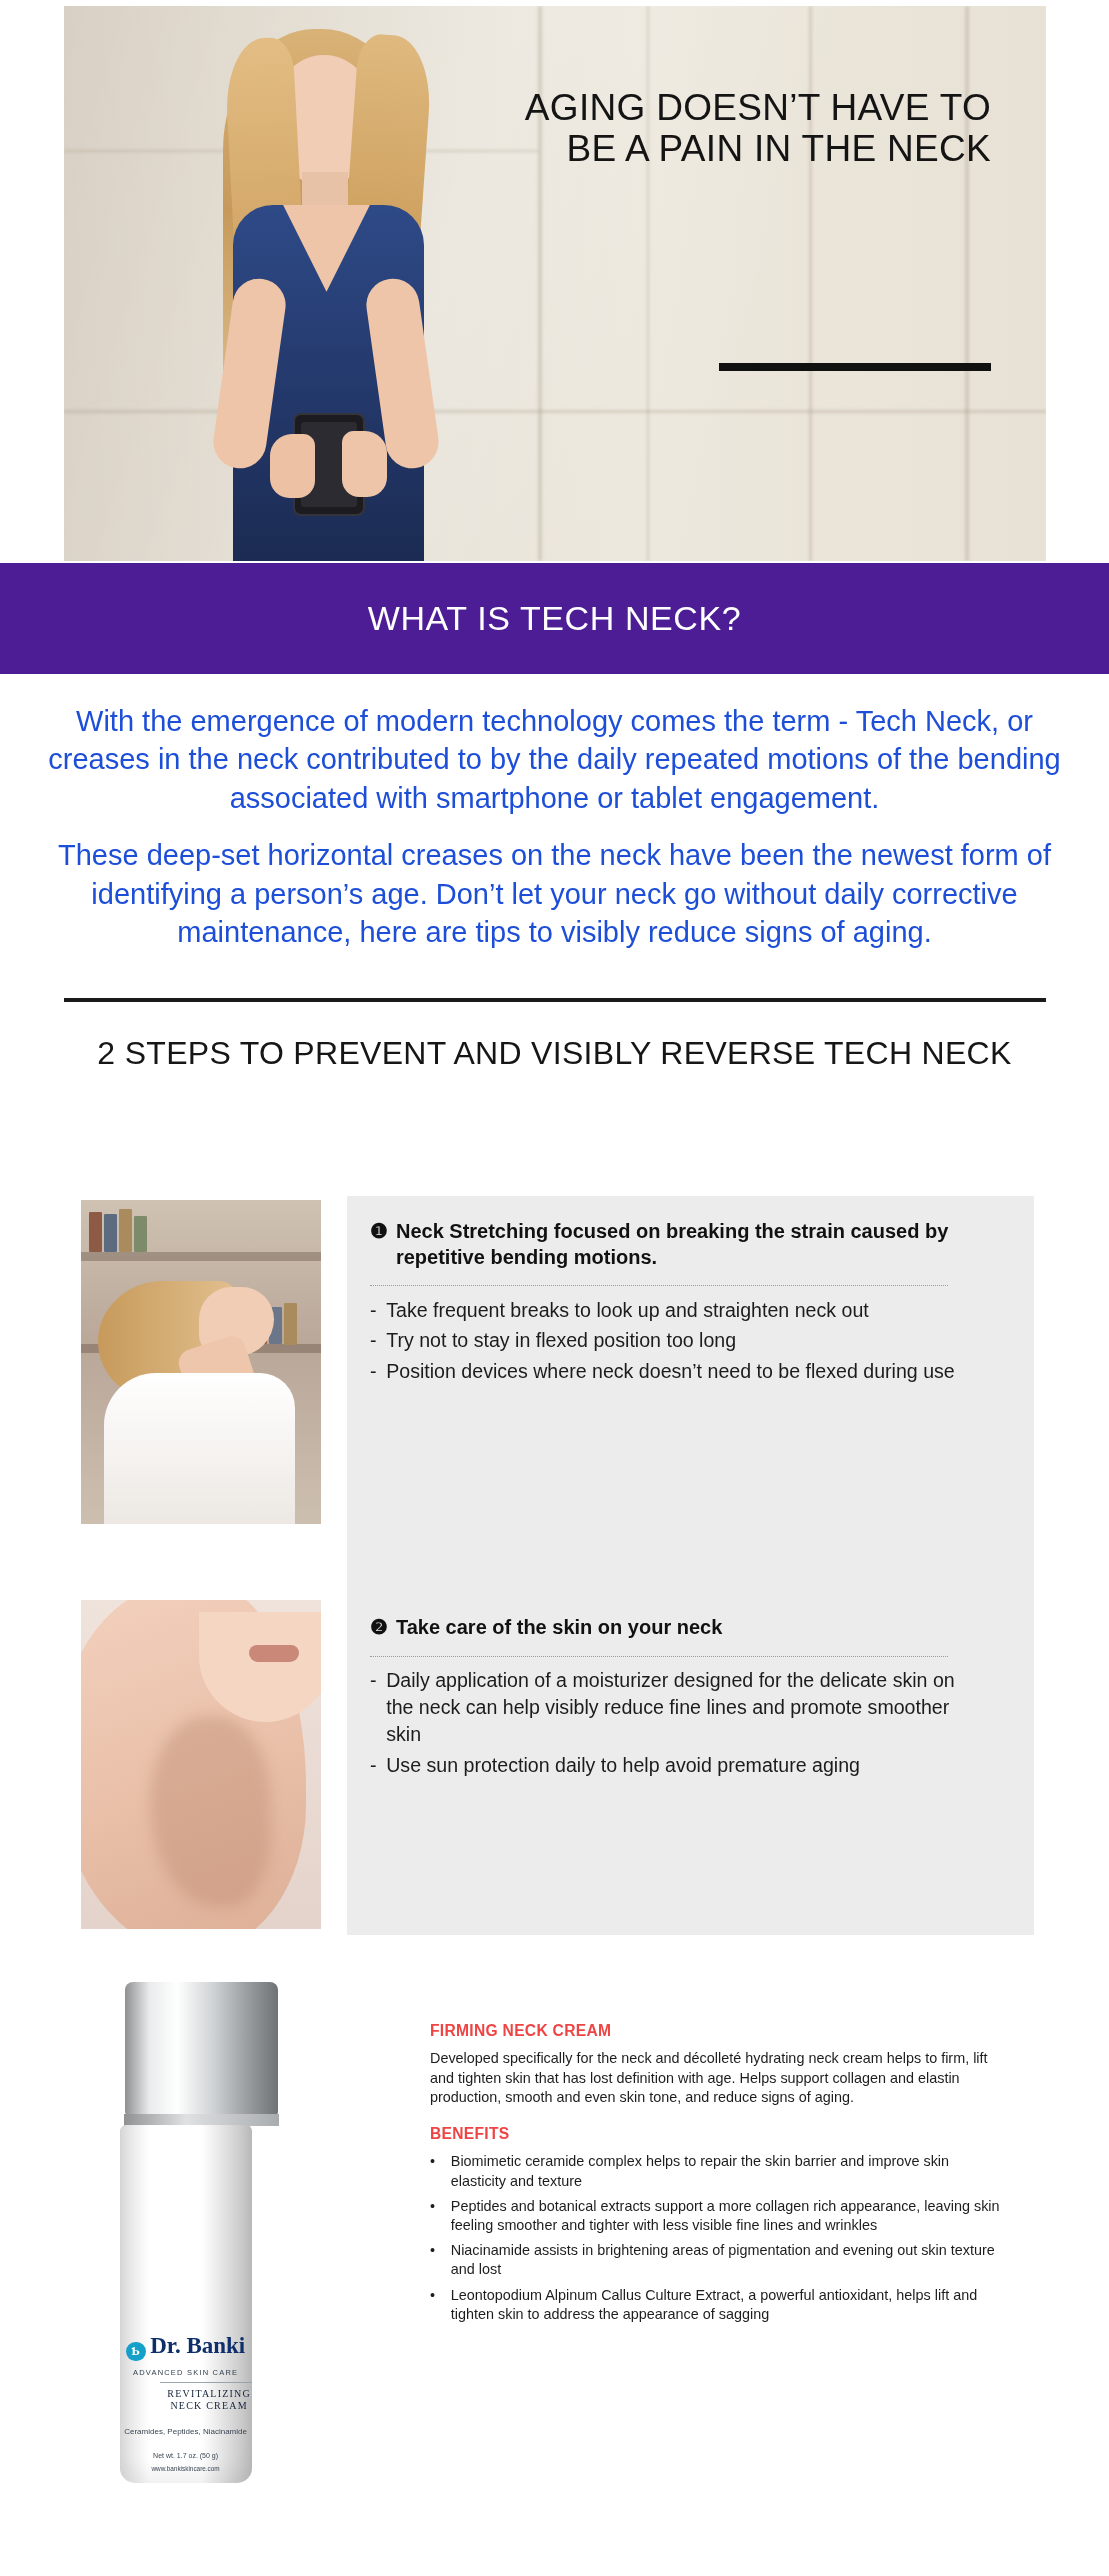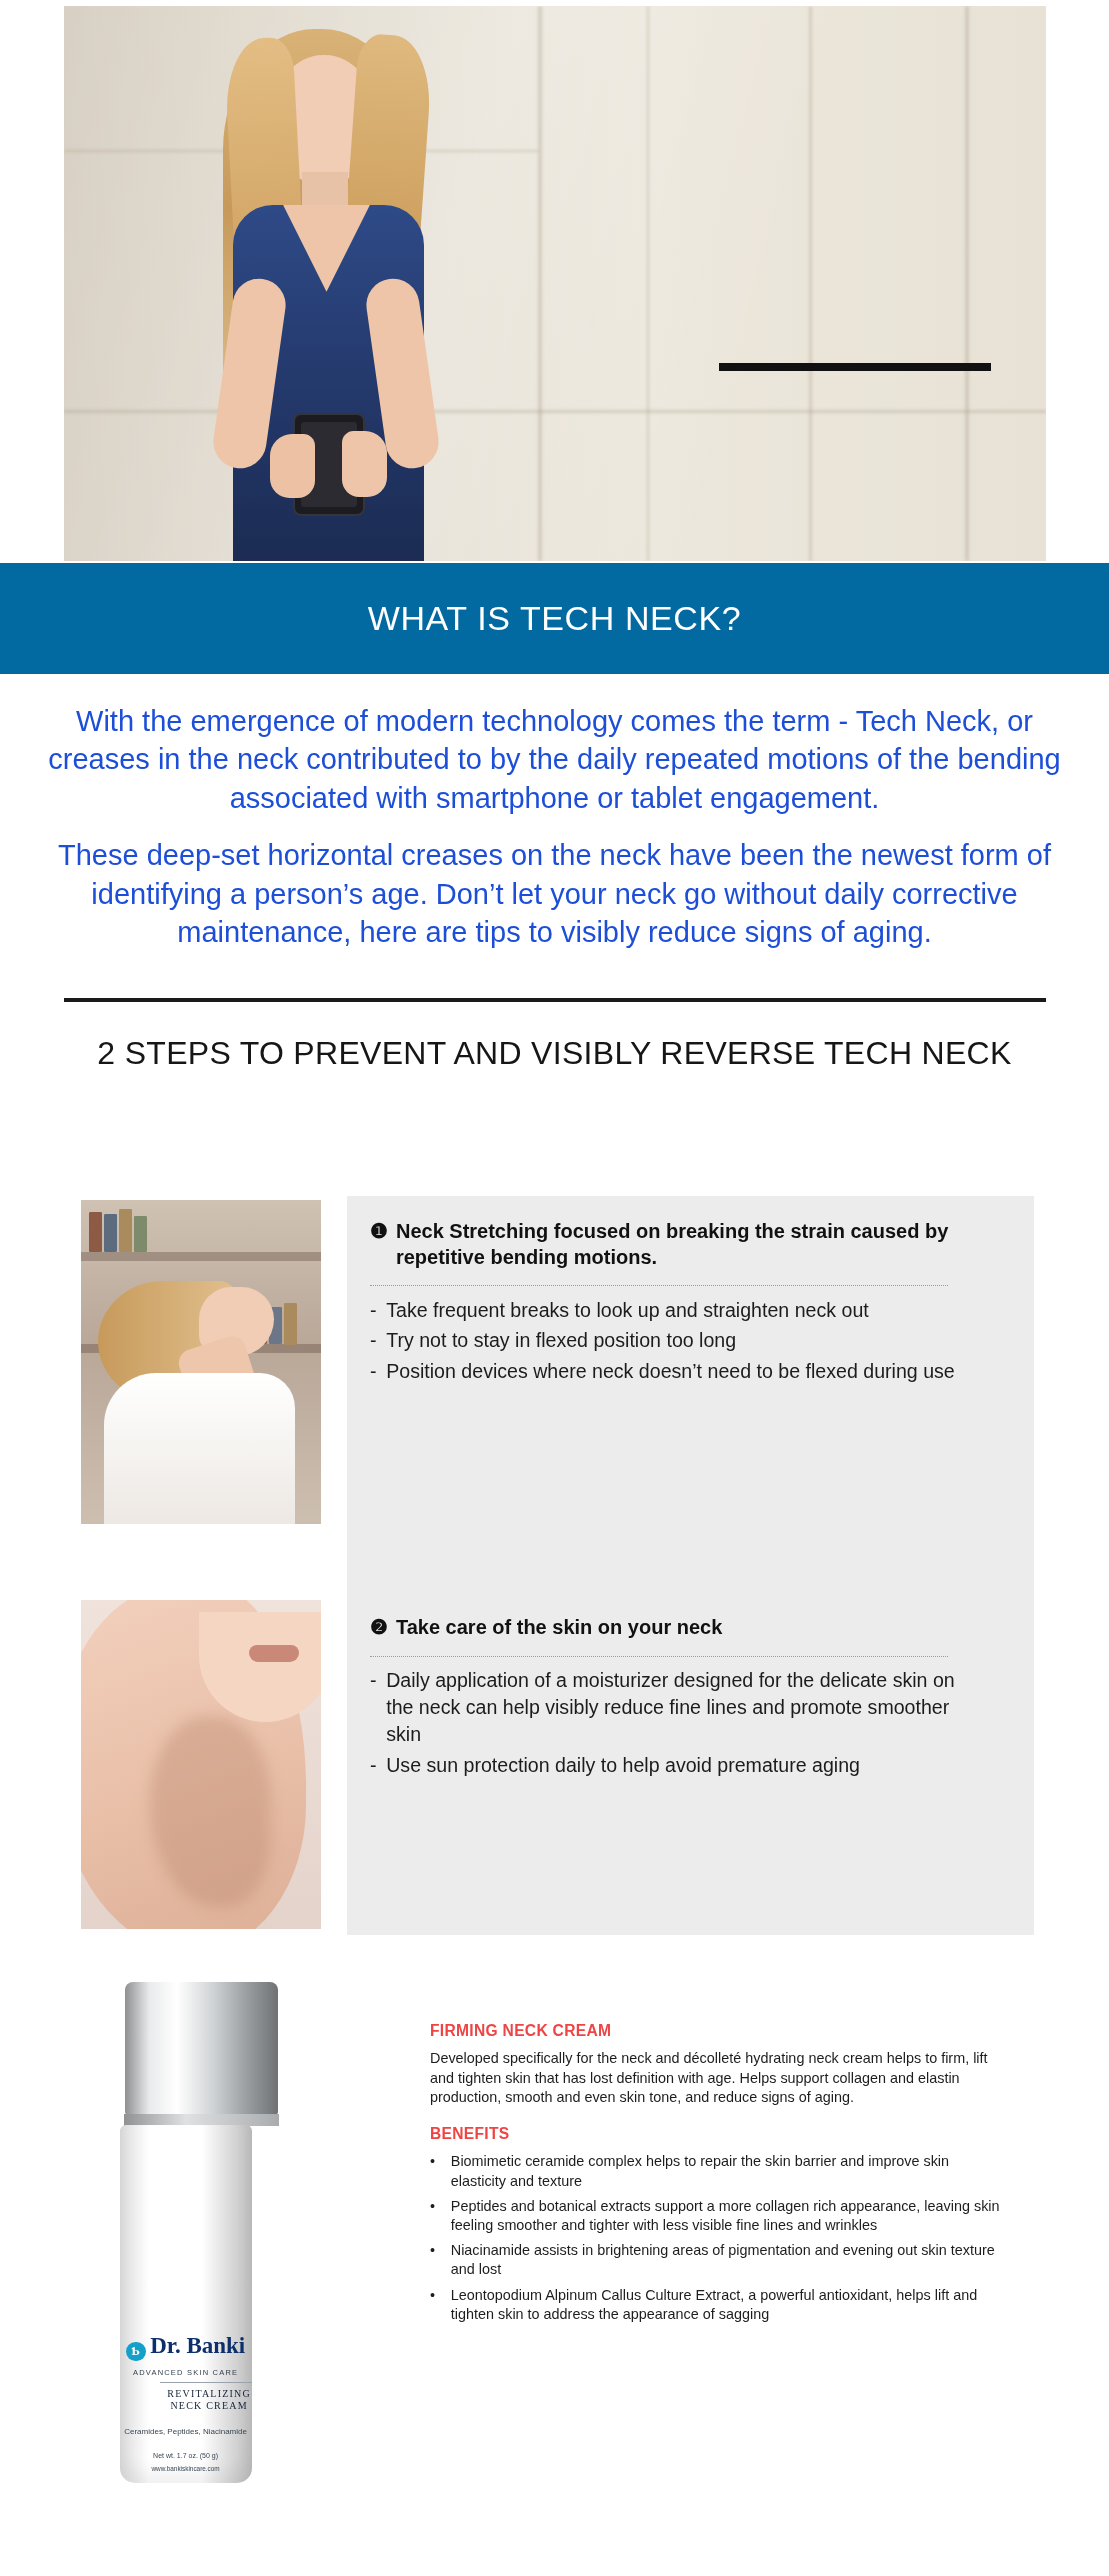--- a/index.html
+++ b/index.html
@@ -170,21 +170,21 @@
     background: #111111;
   }
 
   
   .banner {
     position: absolute;
     left: 0;
     top: 563px;
     width: 1109px;
     height: 111px;
-    background: #0369a1;
+    background: #4c1d95;
     color: #ffffff;
     display: flex;
     align-items: center;
     justify-content: center;
   }
   .banner-text {
     font-size: 34px;
     letter-spacing: 0.6px;
     font-weight: 400;
     text-transform: uppercase;
@@ -518,20 +518,21 @@
         <div class="fig-neck"></div>
         <div class="fig-body"></div>
         <div class="fig-chest"></div>
         <div class="fig-arm-l"></div>
         <div class="fig-arm-r"></div>
         <div class="fig-phone"></div>
         <div class="fig-hand-l"></div>
         <div class="fig-hand-r"></div>
       </div>
     </div>
+    <div class="hero-title">AGING DOESN’T HAVE TO BE A PAIN IN THE NECK</div>
     <div class="hero-rule"></div>
   </div>
 
   <div class="banner">
     <div class="banner-text">WHAT IS TECH NECK?</div>
   </div>
 
   <div class="intro">
     <p class="first">With the emergence of modern technology comes the term - Tech Neck, or creases in the neck contributed to by the daily repeated motions of the bending associated with smartphone or tablet engagement.</p>
     <p class="second">These deep-set horizontal creases on the neck have been the newest form of identifying a person’s age. Don’t let your neck go without daily corrective maintenance, here are tips to visibly reduce signs of aging.</p>

